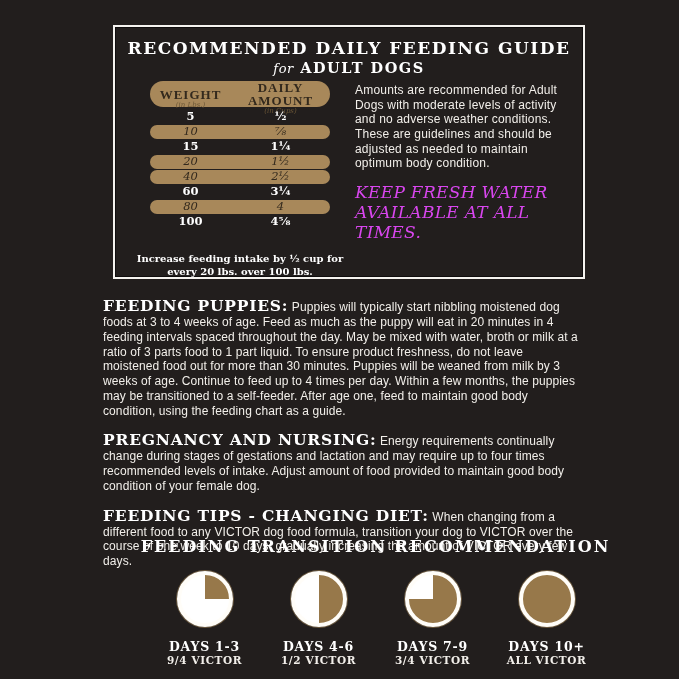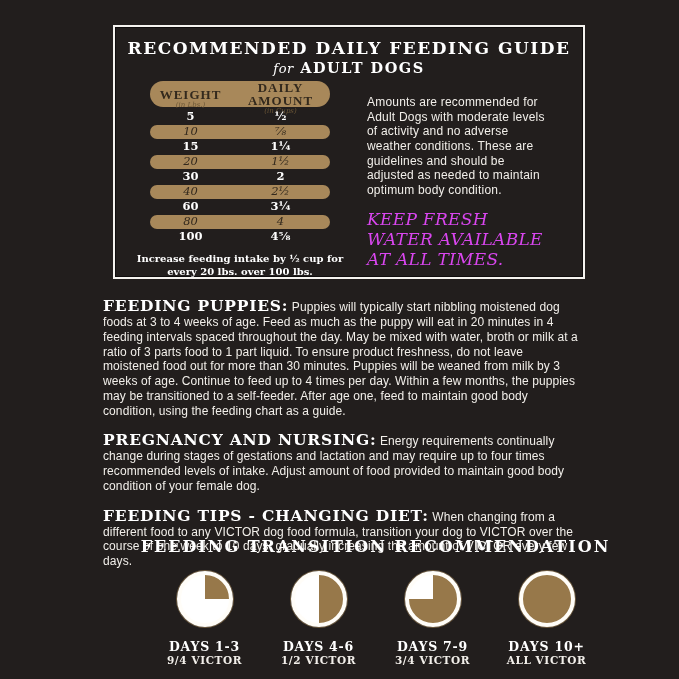--- a/index.html
+++ b/index.html
@@ -113,21 +113,21 @@
     color: #ffffff;
   }
 
   
   .notes {
     position: absolute;
     left: 240px; top: 56px;
     width: 210px;
   }
   .notes p {
-    margin: 12px;
+    margin: 0;
     font-size: 12px;
     line-height: 1.22;
     color: #f2efea;
     letter-spacing: 0.2px;
   }
   .notes .para2 { margin-top: 9px; }
   .notes .emphasis {
     margin-top: 11px;
     font-family: "DejaVu Serif", serif;
     font-style: italic;
@@ -241,24 +241,20 @@
         <span>⅞</span>
       </div>
       <div class="trow plain">
         <span>15</span>
         <span>1¼</span>
       </div>
       <div class="trow pill">
         <span>20</span>
         <span>1½</span>
       </div>
-      <div class="trow plain">
-        <span>30</span>
-        <span>2</span>
-      </div>
       <div class="trow pill">
         <span>40</span>
         <span>2½</span>
       </div>
       <div class="trow plain">
         <span>60</span>
         <span>3¼</span>
       </div>
       <div class="trow pill">
         <span>80</span>

